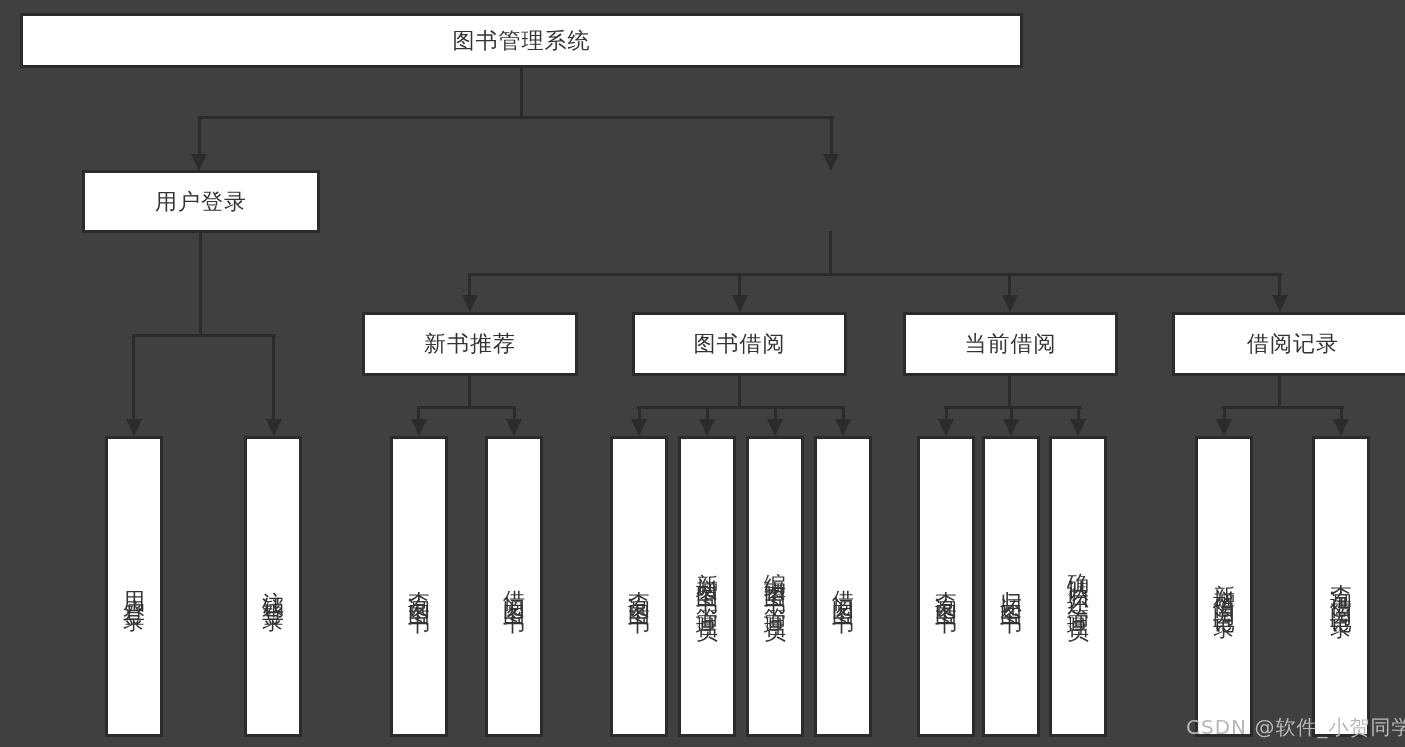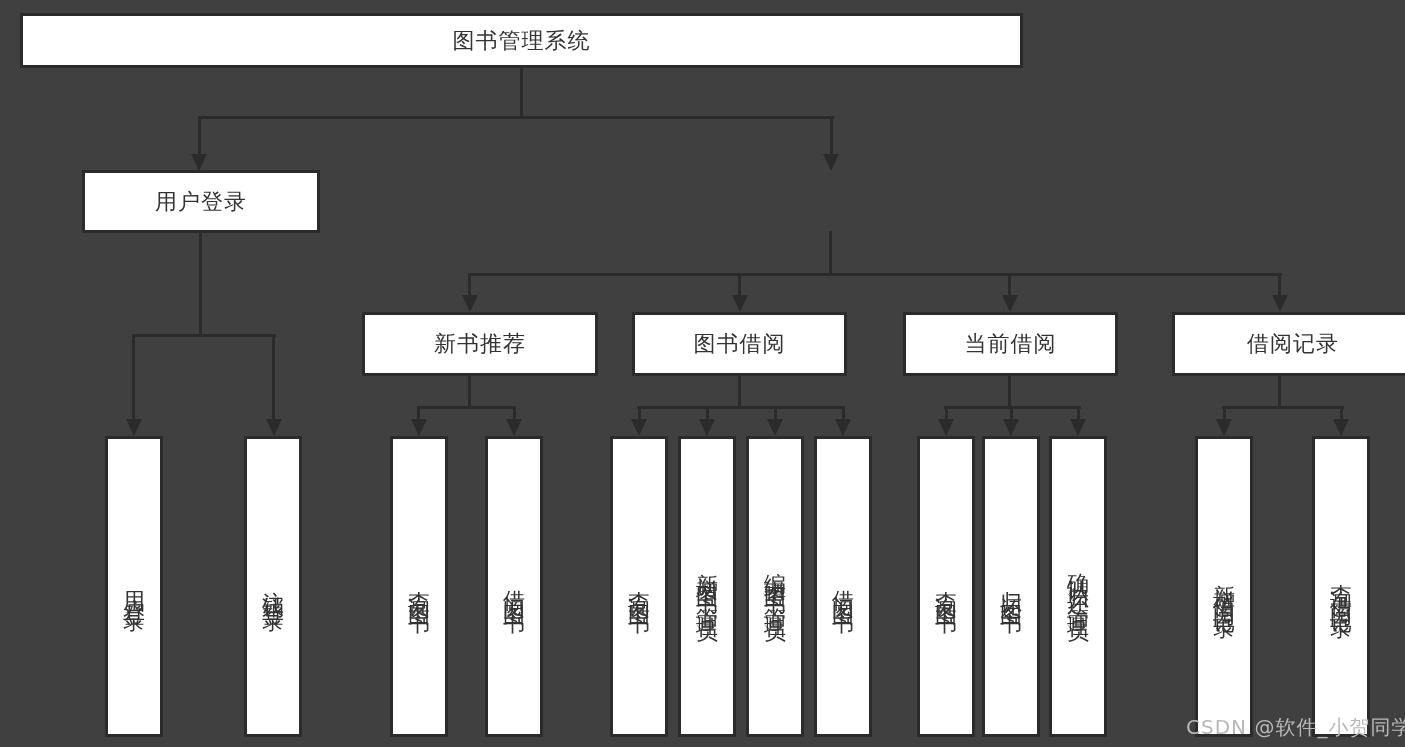--- a/index.html
+++ b/index.html
@@ -75,21 +75,21 @@
   <div class="hline" style="left:468px;top:273px;width:814px;"></div>
   <div class="vline" style="left:468px;top:273px;height:25px;"></div>
   <div class="arrow" style="left:462px;top:295px;"></div>
   <div class="vline" style="left:738px;top:273px;height:25px;"></div>
   <div class="arrow" style="left:732px;top:295px;"></div>
   <div class="vline" style="left:1008px;top:273px;height:25px;"></div>
   <div class="arrow" style="left:1002px;top:295px;"></div>
   <div class="vline" style="left:1278px;top:273px;height:25px;"></div>
   <div class="arrow" style="left:1272px;top:295px;"></div>
 
-  <div class="box" style="left:362px;top:312px;width:236px;height:64px;">新书推荐</div>
+  <div class="box" style="left:362px;top:312px;width:216px;height:64px;">新书推荐</div>
   <div class="box" style="left:632px;top:312px;width:215px;height:64px;">图书借阅</div>
   <div class="box" style="left:903px;top:312px;width:215px;height:64px;">当前借阅</div>
   <div class="box" style="left:1172px;top:312px;width:242px;height:64px;font-family:Liberation Mono, monospace;">借阅记录</div>
 
   <div class="vline" style="left:468px;top:374px;height:35px;"></div>
   <div class="hline" style="left:417px;top:406px;width:99px;"></div>
   <div class="vline" style="left:417px;top:406px;height:15px;"></div>
   <div class="arrow" style="left:411px;top:419px;"></div>
   <div class="vline" style="left:513px;top:406px;height:15px;"></div>
   <div class="arrow" style="left:506px;top:419px;"></div>

